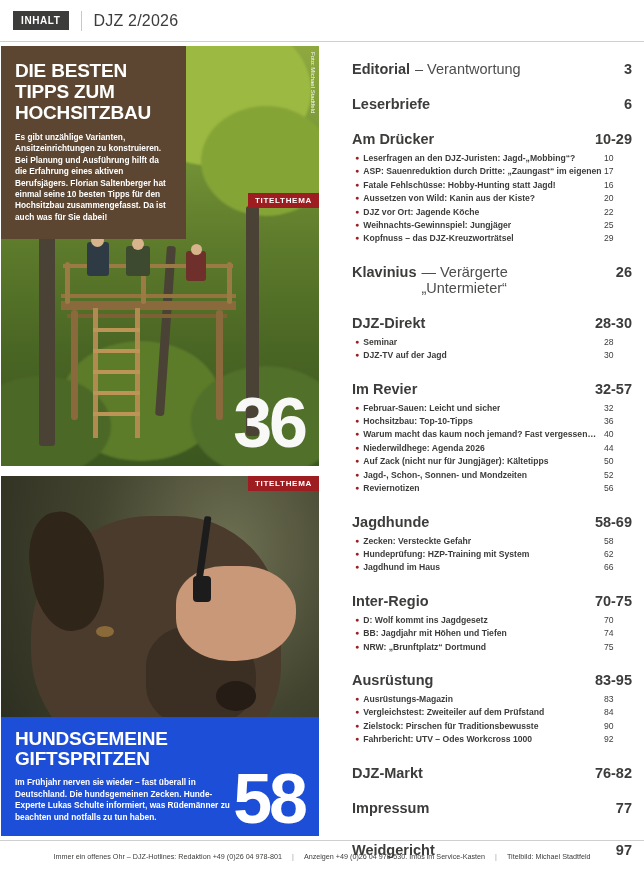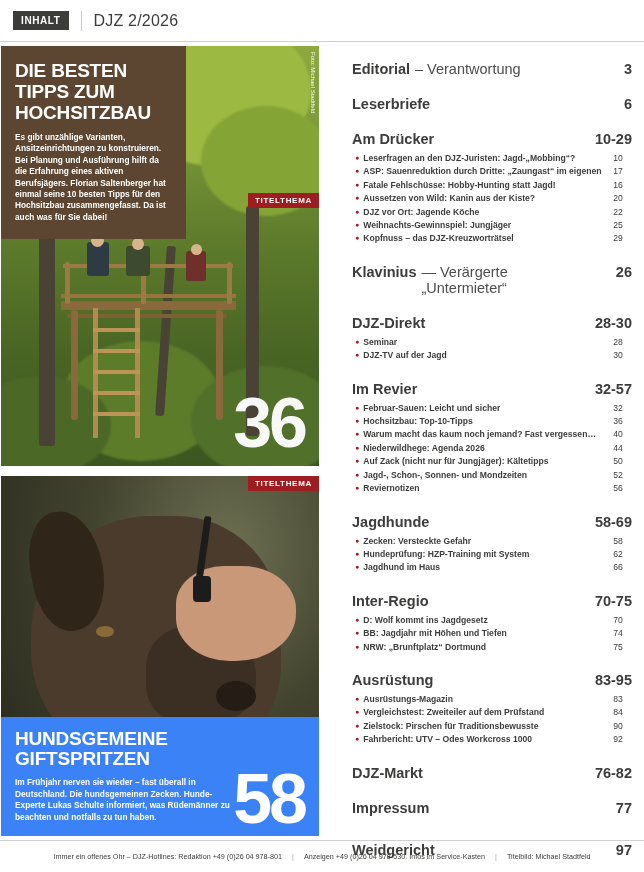--- a/index.html
+++ b/index.html
@@ -193,21 +193,21 @@
   }
   .tweezer {
     position: absolute;
     background: #1c1c1c;
     border-radius: 2px;
   }
   .caption-box2 {
     position: absolute;
     bottom: 0; left: 0;
     width: 318px;
-    background: #3b82f6;
+    background: #1d4ed8;
     color: #ffffff;
     padding: 12px 14px 13px 14px;
     z-index: 4;
     min-height: 88px;
   }
   .caption-box2 h2 {
     font-size: 19px;
     line-height: 20px;
     font-weight: bold;
     letter-spacing: -0.2px;
@@ -273,21 +273,21 @@
     color: #9d1d20;
     font-size: 7px;
     margin-right: 4px;
     position: relative;
     top: -1px;
   }
   .toc-row .label { white-space: nowrap; overflow: hidden; font-weight: bold; }
   .toc-row .sp { flex: 1; }
   .toc-row .pg {
     min-width: 28px;
-    text-align: center;
+    text-align: left;
     font-size: 8.6px;
   }
   .gap-s { height: 7px; }
   .gap-m { height: 11px; }
 
   
   .footer {
     position: absolute;
     bottom: 0; left: 0;
     width: 644px;

